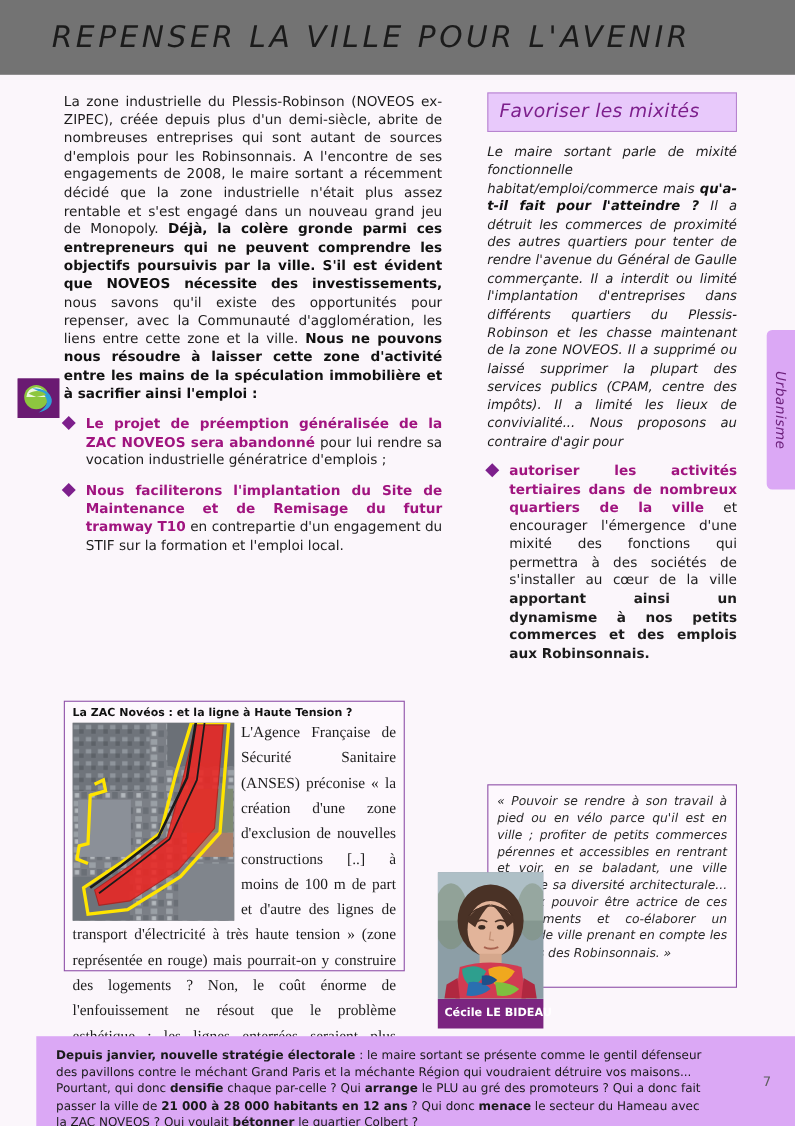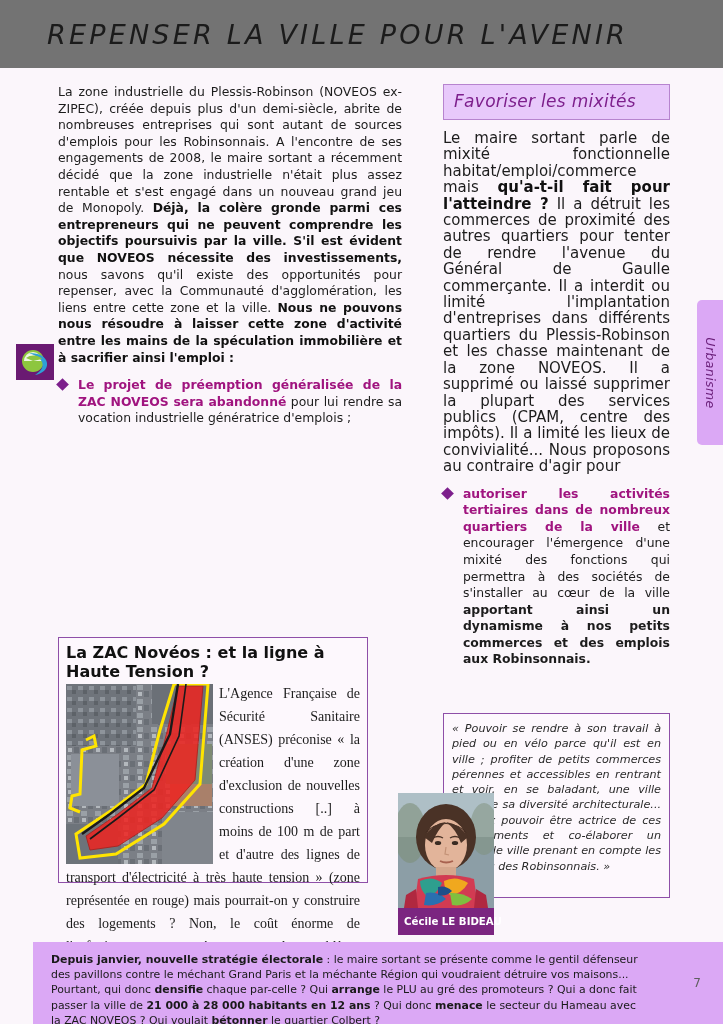--- a/index.html
+++ b/index.html
@@ -129,36 +129,36 @@
     left: 0;
     top: 3px;
     width: 9px;
     height: 9px;
     background: #7d1f8c;
     transform: rotate(45deg);
   }
   .bullet .hl { color: #a0147f; font-weight: bold; }
 
   .col-right .bullet .hl { color: #a0147f; font-weight: bold; }
-  .col-right .body-text { font-size: 15px; line-height: 16.4px; }
+  .col-right .body-text { font-size: 12px; line-height: 16.4px; font-style: italic; }
 
   
   .mapbox {
     position: absolute;
     left: 58px;
     top: 637px;
     width: 310px;
     height: 246px;
     border: 1.5px solid #8e4fa8;
     background: #fdf8fd;
     box-sizing: border-box;
     padding: 5px 7px 6px 7px;
   }
   .mapbox-title {
-    font-size: 16px;
+    font-size: 10px;
     font-weight: bold;
     color: #111;
     margin-bottom: 1px;
   }
   .mapbox-text {
     font-size: 14px;
     line-height: 23px;
     color: #1c1c1c;
     text-align: justify;
     font-family: Liberation Serif, serif;
@@ -277,20 +277,24 @@
 
   <div class="col-left">
     <div class="body-text">
       <span>La zone industrielle du Plessis-Robinson (NOVEOS ex-ZIPEC), créée depuis plus d'un demi-siècle, abrite de nombreuses entreprises qui sont autant de sources d'emplois pour les Robinsonnais. A  l'encontre de ses engagements de 2008, le maire sortant a récemment décidé que la zone industrielle n'était plus assez rentable et s'est engagé dans un nouveau grand jeu de Monopoly. </span><b>Déjà, la colère gronde parmi ces entrepreneurs qui ne peuvent comprendre les objectifs poursuivis par la ville. S'il est évident que NOVEOS nécessite des investissements,</b><span> nous savons qu'il existe des opportunités pour repenser, avec la Communauté d'agglomération, les liens entre cette zone et la ville. </span><b>Nous ne pouvons nous résoudre à laisser cette zone d'activité entre les mains de la spéculation immobilière et à sacrifier ainsi l'emploi :</b>
     </div>
 
     <div class="bullet-list">
       <div class="bullet">
         <span class="dia"></span>
         <span class="hl">Le projet de préemption généralisée de la ZAC NOVEOS sera abandonné</span><span> pour lui rendre sa vocation industrielle génératrice d'emplois ;</span>
+      </div>
+      <div class="bullet">
+        <span class="dia"></span>
+        <span class="hl">Nous faciliterons l'implantation du Site de Maintenance et de Remisage du futur tramway T10</span><span> en contrepartie d'un engagement du STIF sur la formation et l'emploi local.</span>
       </div>
     </div>
   </div>
 
   <div class="col-right">
     <div class="sec-head right">
       <span>Favoriser les mixités</span>
     </div>
     <div class="body-text">
       <span>Le maire sortant parle de mixité fonctionnelle habitat/emploi/commerce mais </span><b>qu'a-t-il fait pour l'atteindre ?</b><span> Il a détruit les commerces de proximité des autres quartiers pour tenter de rendre l'avenue du Général de Gaulle commerçante. Il a interdit ou limité l'implantation d'entreprises dans différents quartiers du Plessis-Robinson et les chasse maintenant de la zone NOVEOS. Il a supprimé ou laissé supprimer la plupart des services publics (CPAM, centre des impôts). Il a limité les lieux de convivialité... Nous proposons au contraire d'agir pour</span>

